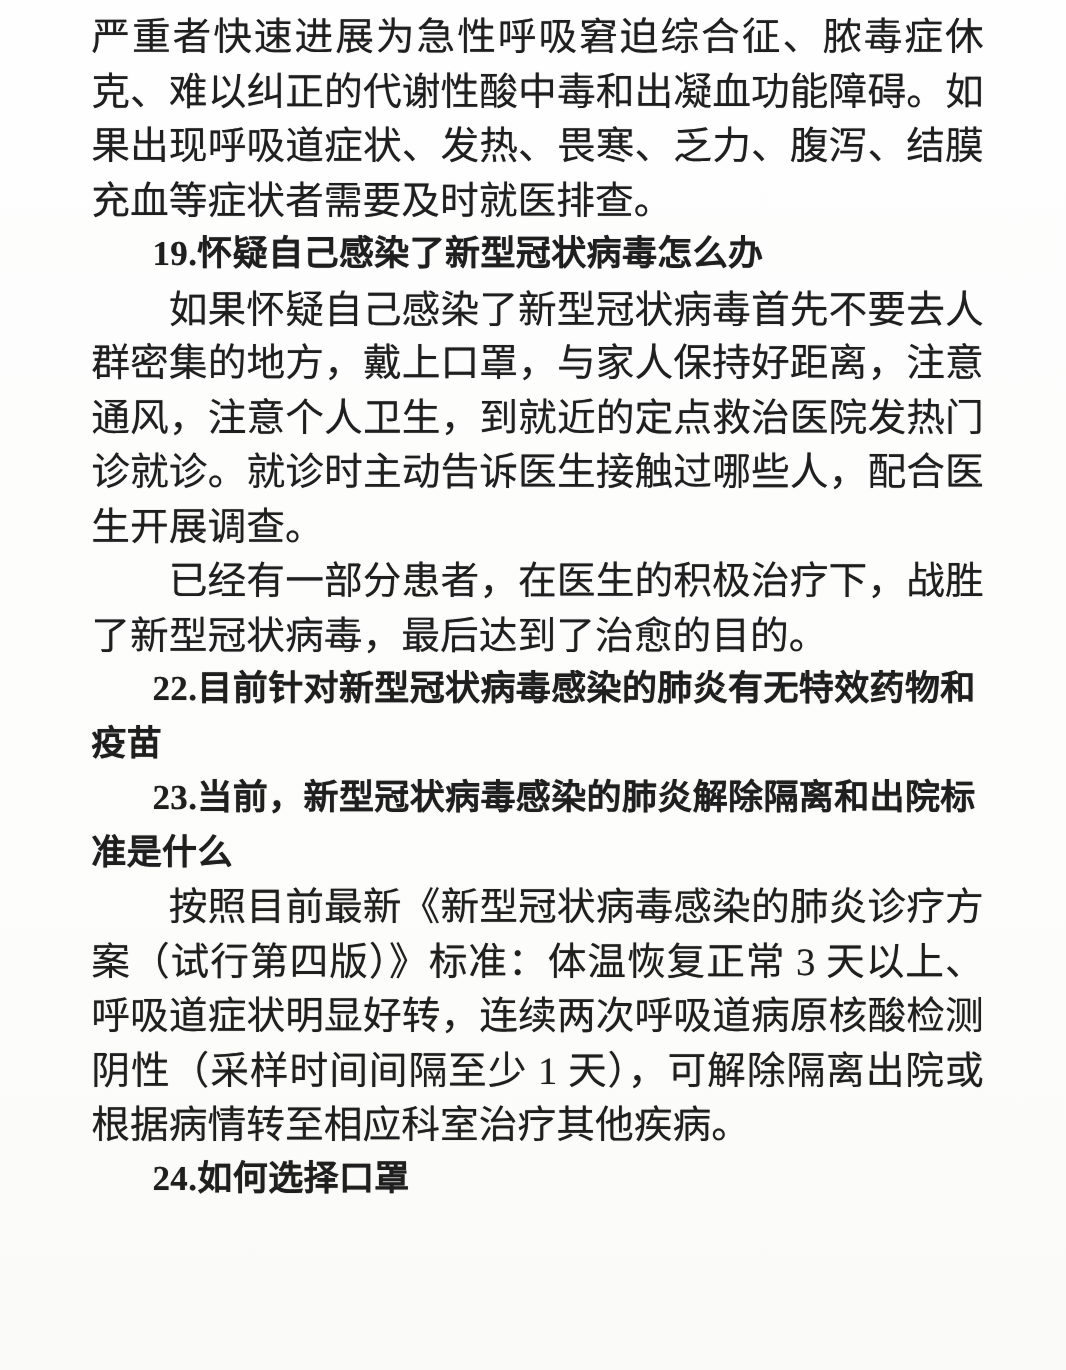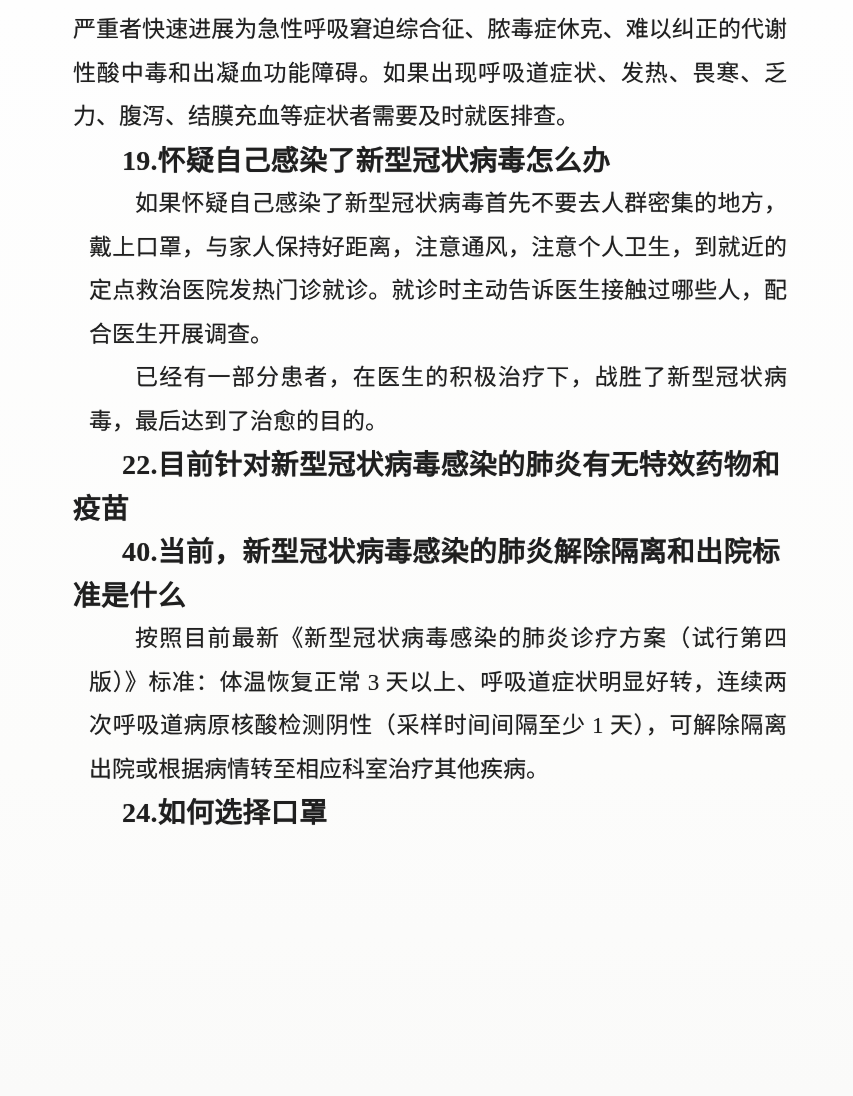--- a/index.html
+++ b/index.html
@@ -17,31 +17,30 @@
     font-family: "Liberation Serif", "DejaVu Sans", sans-serif;
     color: #1f1f1f;
     overflow: hidden;
   }
   
   .page * {
     text-shadow: 0 0 0.7px rgba(40, 40, 40, 0.55);
   }
   .line {
     margin: 0;
-    font-size: 23px;
+    font-size: 31px;
     line-height: 43.5px;
     text-align: justify;
     font-weight: 400;
   }
   .para-continued {
     text-indent: 0;
   }
   .para-body {
     text-indent: 2em;
-    margin-left: 16px;
   }
   .q-heading {
     font-size: 28px;
     line-height: 43.5px;
     margin: 0;
     font-weight: 700;
     text-indent: 1.75em;
     text-align: left;
     letter-spacing: 0.3px;
   }
@@ -59,19 +58,19 @@
   <p class="line para-continued">严重者快速进展为急性呼吸窘迫综合征、脓毒症休克、难以纠正的代谢性酸中毒和出凝血功能障碍。如果出现呼吸道症状、发热、畏寒、乏力、腹泻、结膜充血等症状者需要及时就医排查。</p>
 
   <h3 class="q-heading">19.怀疑自己感染了新型冠状病毒怎么办</h3>
   <p class="line para-body">如果怀疑自己感染了新型冠状病毒首先不要去人群密集的地方，戴上口罩，与家人保持好距离，注意通风，注意个人卫生，到就近的定点救治医院发热门诊就诊。就诊时主动告诉医生接触过哪些人，配合医生开展调查。</p>
 
 
   <p class="line para-body">已经有一部分患者，在医生的积极治疗下，战胜了新型冠状病毒，最后达到了治愈的目的。</p>
 
   <h3 class="q-heading">22.目前针对新型冠状病毒感染的肺炎有无特效药物和疫苗</h3>
 
-  <h3 class="q-heading">40.当前，新型冠状病毒感染的肺炎解除隔离和出院标准是什么</h3>
+  <h3 class="q-heading">23.当前，新型冠状病毒感染的肺炎解除隔离和出院标准是什么</h3>
   <p class="line para-body">按照目前最新《新型冠状病毒感染的肺炎诊疗方案（试行第四版）》标准：体温恢复正常 3 天以上、呼吸道症状明显好转，连续两次呼吸道病原核酸检测阴性（采样时间间隔至少 1 天），可解除隔离出院或根据病情转至相应科室治疗其他疾病。</p>
 
 
   <h3 class="q-heading">24.如何选择口罩</h3>
 
 </div>
 
 </body></html>

